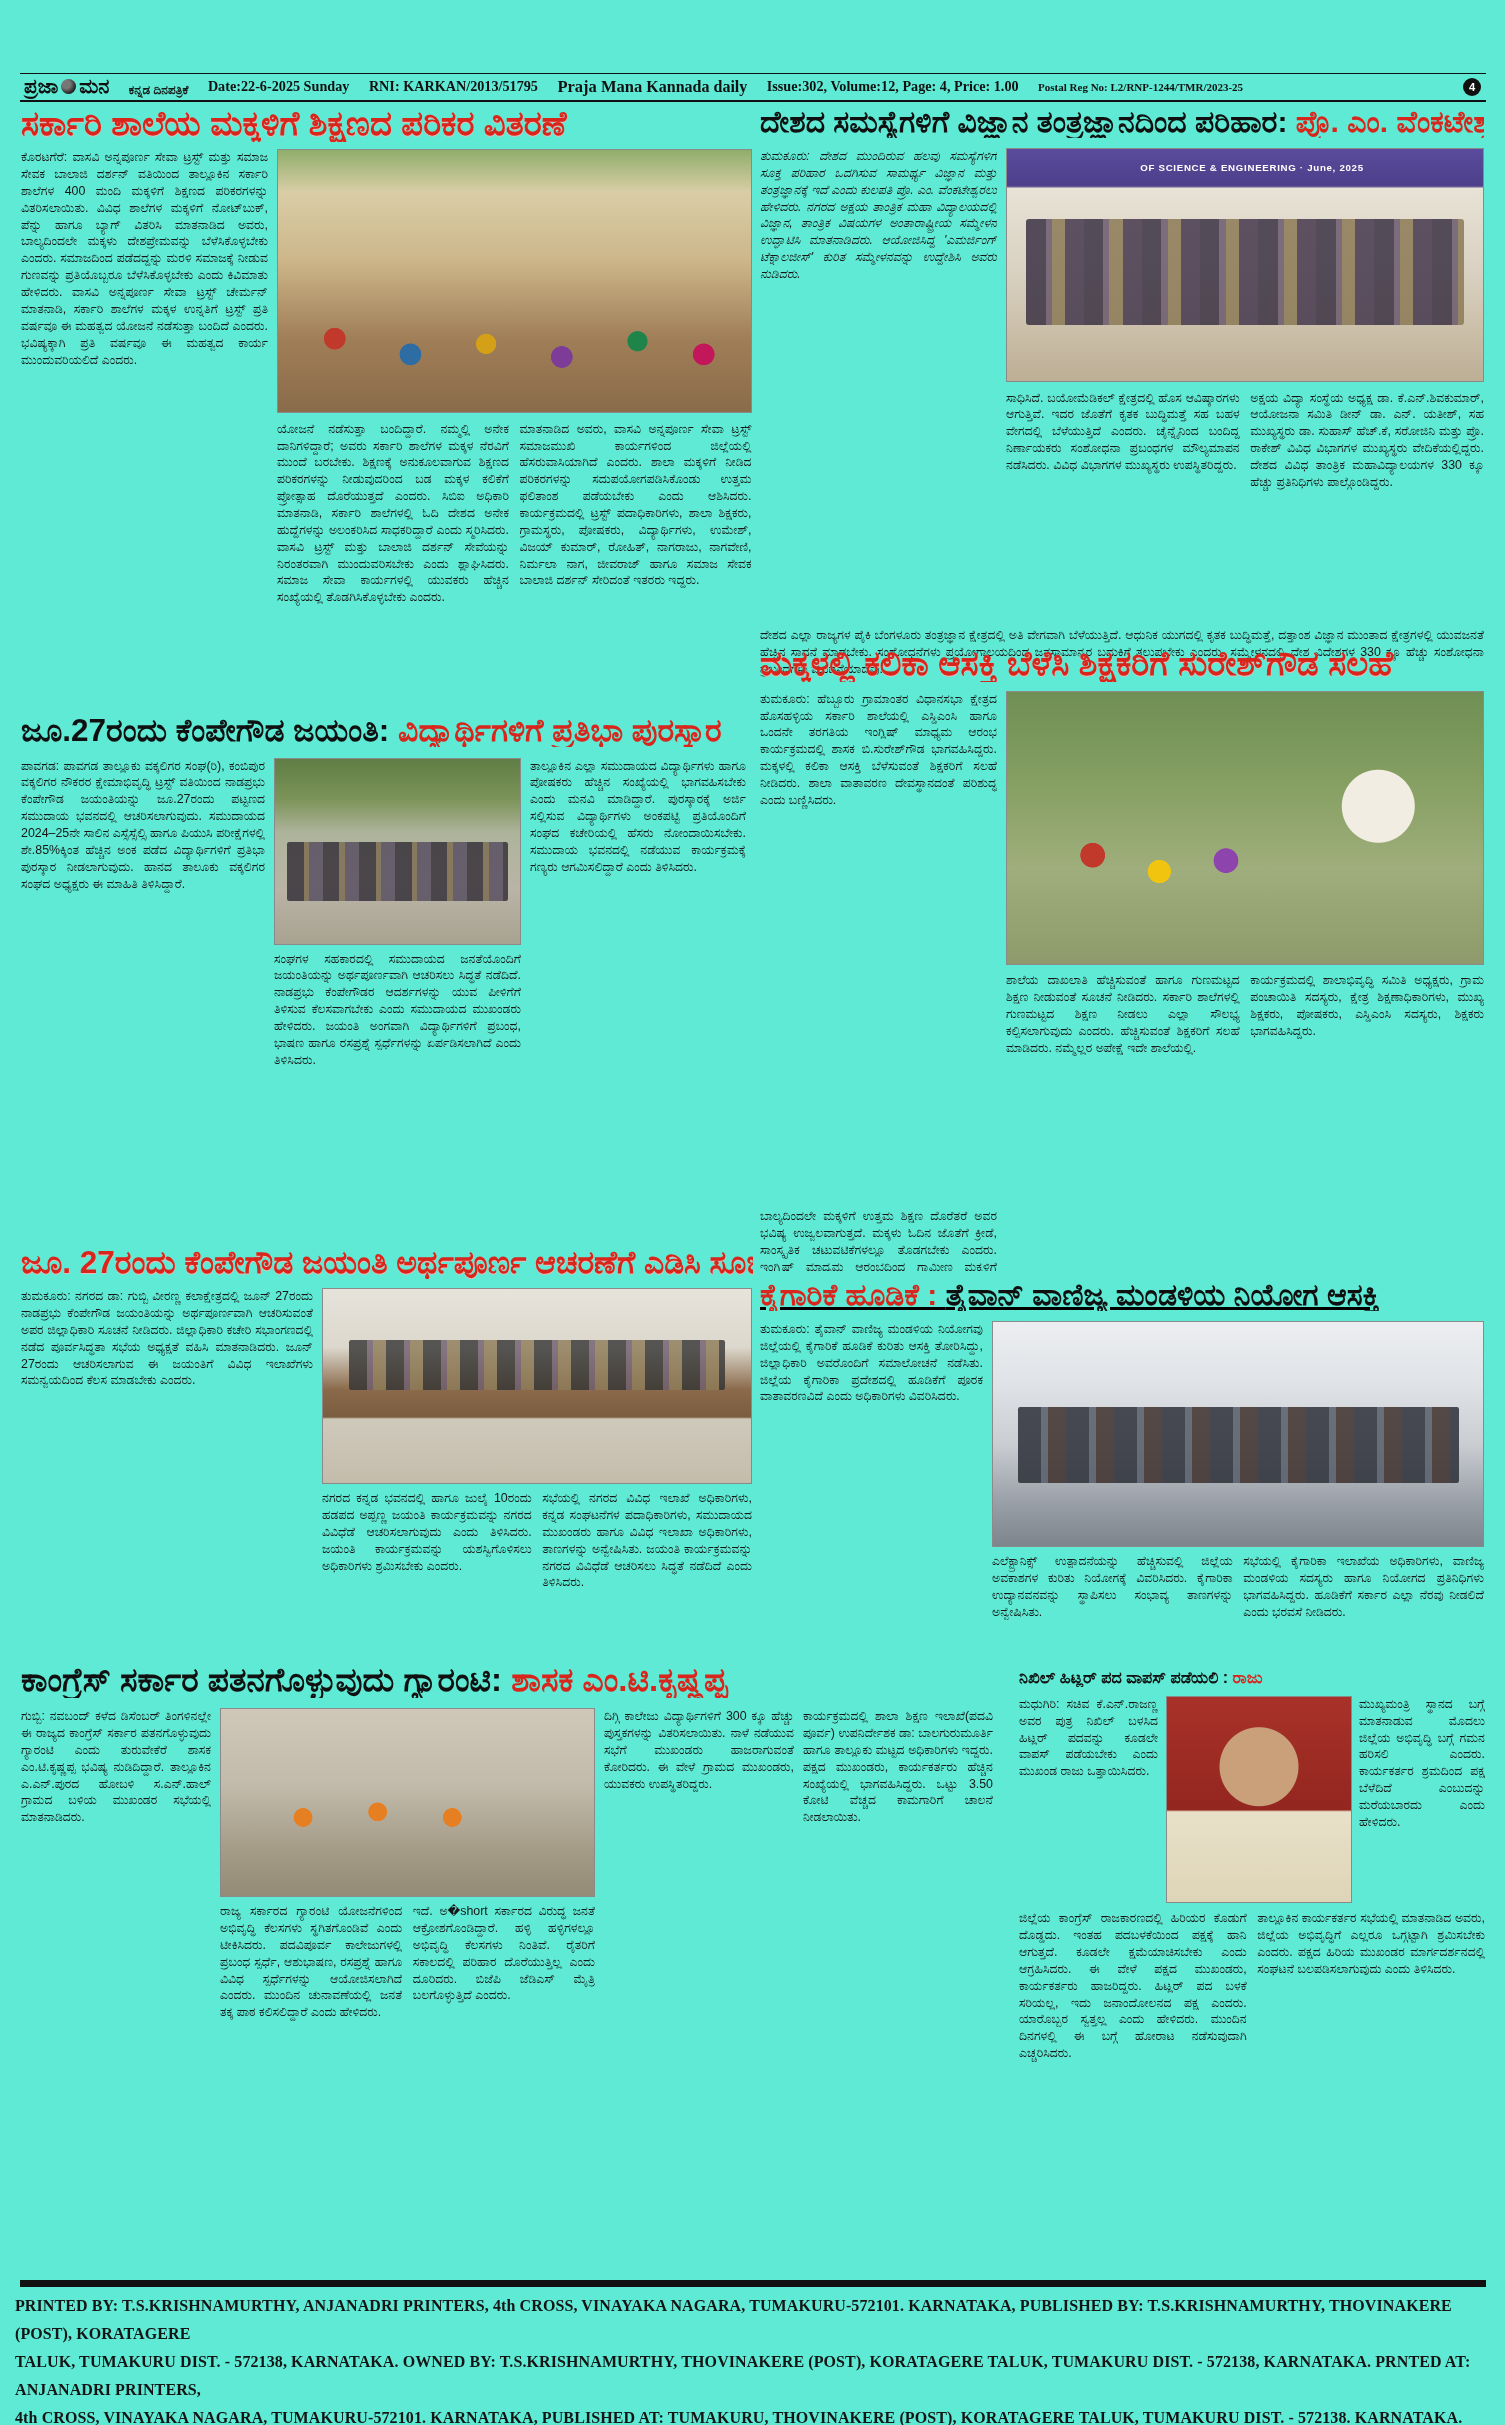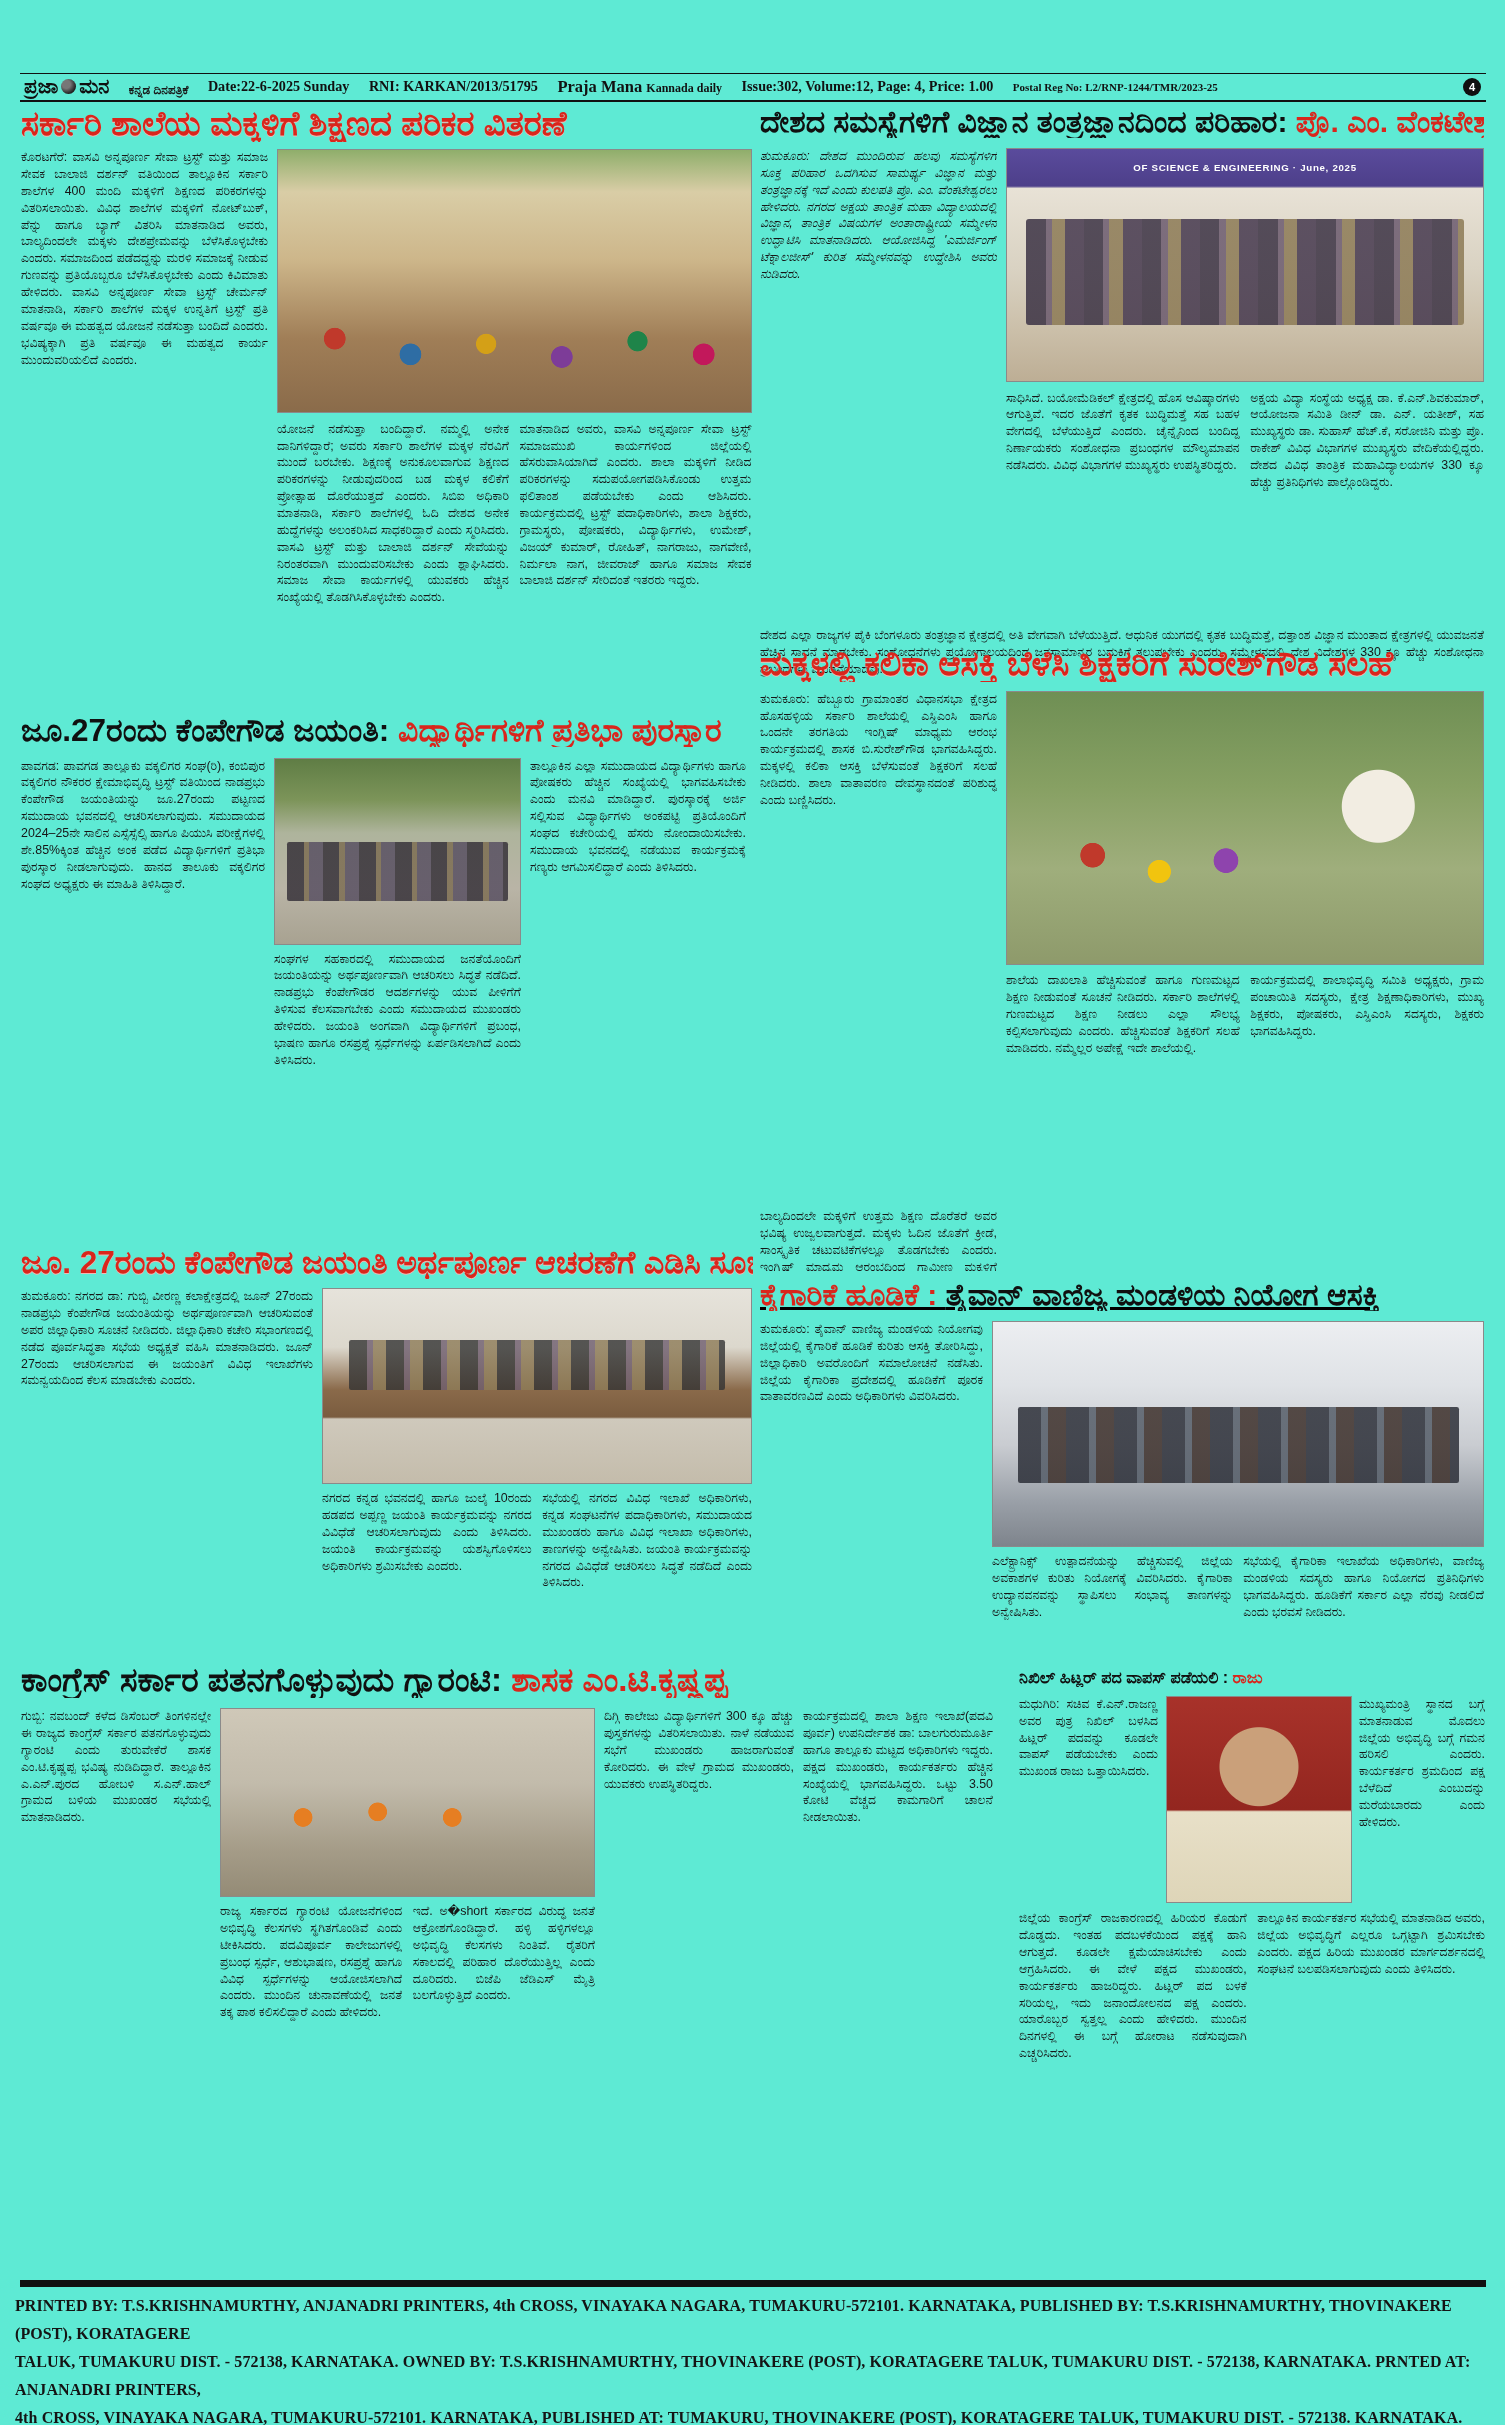--- a/index.html
+++ b/index.html
@@ -10,21 +10,21 @@
   
   .masthead{left:19.5px;top:73px;width:1466px;height:28.5px;
     border-top:1.5px solid #111;border-bottom:2.2px double #111;
     display:flex;align-items:center;gap:19.5px;padding:0 4.5px;box-sizing:border-box;}
   .logo-wrap{display:flex;align-items:center;gap:3px;}
   .logo-txt{font-family:"Liberation Serif","DejaVu Serif",serif;font-weight:bold;font-size:20px;color:#101010;}
   .logo-emblem{width:15px;height:15px;border-radius:50%;background:radial-gradient(circle at 35% 35%,#777 0 30%,#222 70%);}
   .mh-sub{font-size:12px;font-weight:bold;color:#181818;margin-top:7px;}
   .mh-item{font-family:"Liberation Serif","DejaVu Serif",serif;font-weight:bold;font-size:14.2px;color:#111;white-space:nowrap;}
   .mh-name{font-size:16.5px;}
-  .mh-name small{font-size:12px;}
+  .mh-name small{font-size:16px;}
   .mh-postal{font-size:11px;}
   .page-circle{width:18px;height:18px;border-radius:50%;background:#101010;color:#fff;
     display:flex;align-items:center;justify-content:center;font-size:11.2px;font-weight:bold;margin-left:auto;}
 
   
   .hl{white-space:nowrap;overflow:hidden;font-weight:800;line-height:1.05;}
   .h-red{color:#d9261c;}
   .h-black{color:#101010;}
   .hl-outline{color:#d9261c;text-shadow:0 0.7px 0 #f0b9b4;}
 
@@ -38,21 +38,21 @@
       radial-gradient(circle at 12% 72%, #c0392b 0 10.5px, transparent 11.2px),
       radial-gradient(circle at 28% 78%, #2e6da4 0 10.5px, transparent 11.2px),
       radial-gradient(circle at 44% 74%, #d4a017 0 9.7px, transparent 10.5px),
       radial-gradient(circle at 60% 79%, #7d3c98 0 10.5px, transparent 11.2px),
       radial-gradient(circle at 76% 73%, #1e8449 0 9.7px, transparent 10.5px),
       radial-gradient(circle at 90% 78%, #c2185b 0 10.5px, transparent 11.2px),
       linear-gradient(180deg,#8fae6b 0%,#d9cda6 16%,#cdb68a 42%,#a07e57 72%,#8a6b4a 100%);}
   .ph2{background:
       linear-gradient(180deg,#5a4b9c 0%,#4d3f8a 16%,#e8e2d6 17%,#d9d2c2 52%,#cbbfa9 78%,#bdae95 100%);}
   .ph2 .banner{position:absolute;left:0;top:0;width:100%;height:16%;display:flex;align-items:center;justify-content:center;
-      color:#fff;font-size:9.7px;letter-spacing:0.7px;font-weight:bold;}
+      color:#fff;font-size:9.7px;letter-spacing:0.7px;font-weight:bold;padding-left:7px;}
   .ph2 .row-people{position:absolute;left:4%;right:4%;top:30%;height:46%;
       background:repeating-linear-gradient(90deg,#3b3244 0 19.5px,#6b5a6e 19.5px 25.5px,#8c7a55 25.5px 39px,#45384e 39px 58px);
       border-radius:3px;opacity:.85;}
   .ph3{background:
       linear-gradient(180deg,#5f7d45 0%,#7c9459 22%,#aeb49c 40%,#b9b4a6 70%,#a8a291 100%);}
   .ph3 .row-people{position:absolute;left:5%;right:5%;top:45%;height:32%;
       background:repeating-linear-gradient(90deg,#2f2a33 0 16.5px,#7a6a4e 16.5px 22.5px,#534a5e 22.5px 36px);
       border-radius:2.2px;opacity:.8;}
   .ph4{background:
       radial-gradient(circle at 78% 42%, #f2ede2 0 36px, transparent 37px),

